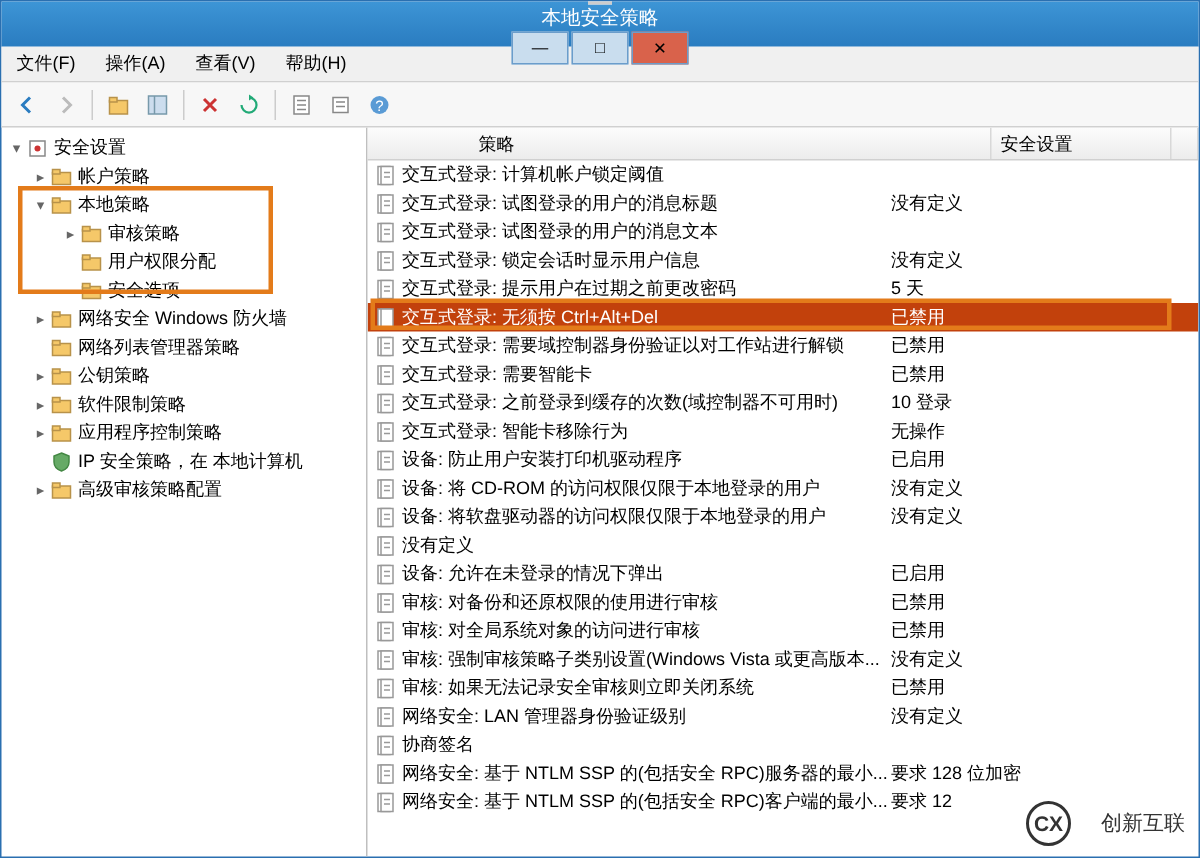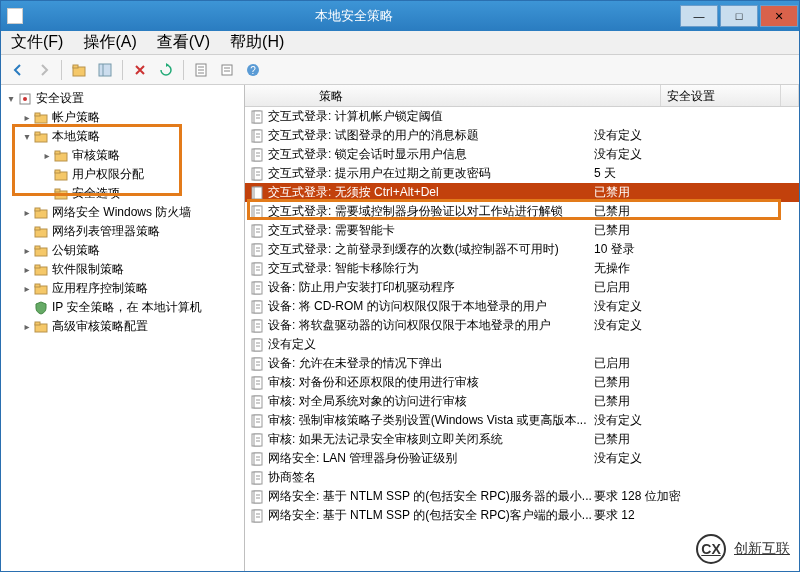--- a/index.html
+++ b/index.html
@@ -1,27 +1,27 @@
 <!DOCTYPE html>
 <html><head>
 <meta charset="utf-8">
 <style>
 * { box-sizing: border-box; margin: 0; padding: 0; font-family: "Microsoft YaHei", "SimSun", Arial, sans-serif; }
 body { width: 800px; height: 572px; overflow: hidden; background: #fff; position: relative; }
 
 .window { width: 800px; height: 572px; border: 1px solid #2a6fb0; display: flex; flex-direction: column; }
 
-.titlebar { height: 30px; background: linear-gradient(#3d95d6,#2a7cc0); display: flex; align-items: center; color: #fff; font-size: 13px; position: relative; }
+.titlebar { height: 30px; background: linear-gradient(#3d95d6,#2a7cc0); display: flex; align-items: center; color: #fff; font-size: 13px; position: relative; flex-direction: column; }
 .titlebar .icon { width: 16px; height: 16px; margin: 0 6px; background: #fff; display:inline-block; border:1px solid #ccc; }
 .titlebar .title { flex: 1; text-align: center; }
 .titlebar .winbtns { display: flex; }
 .titlebar .winbtn { width: 38px; height: 22px; margin: 0 1px; background:#c9ddee; border:1px solid #6b9dcb; display:flex; align-items:center; justify-content:center; font-size:11px; color:#000; }
 .titlebar .winbtn.close { background:#d9624b; color:#000; }
 
-.menubar { height: 24px; background:#f0f0f0; border-bottom:1px solid #d0d0d0; display:flex; align-items:center; font-size:16px; }
+.menubar { height: 24px; background:#f0f0f0; border-bottom:1px solid #d0d0d0; display:flex; align-items:center; font-size:12px; }
 .menubar .mitem { padding: 0 10px; cursor:default; }
 
 .toolbar { height: 30px; background:#f7f7f7; border-bottom:1px solid #d0d0d0; display:flex; align-items:center; padding:0 6px; gap:4px; }
 .toolbar .tbtn { width:22px; height:22px; display:flex; align-items:center; justify-content:center; border:1px solid transparent; }
 .toolbar .sep { width:1px; height:20px; background:#ccc; margin:0 2px; }
 
 .body { flex:1; display:flex; overflow:hidden; }
 
 .tree { width: 244px; border-right:1px solid #bfbfbf; overflow:auto; font-size:12px; padding:4px 0; }
 .tree .node { display:flex; align-items:center; height:19px; padding-left:4px; white-space:nowrap; }
@@ -41,21 +41,21 @@
 .list-hdr .csp { width: 18px; }
 
 .list-body { flex:1; overflow-y:scroll; font-size:12px; }
 .row { height:19px; display:flex; align-items:center; white-space:nowrap; }
 .row .ricon { width:16px; height:16px; margin:0 3px 0 4px; display:inline-flex; align-items:center; justify-content:center; }
 .row .c0 { width: 326px; overflow:hidden; text-overflow:ellipsis; }
 .row .c1 { width: 150px; overflow:hidden; text-overflow:ellipsis; }
 .row.sel { background:#c2410c; color:#fff; }
 .row.sel .ricon svg path { stroke:#fff; }
 
-.watermark { position:absolute; right:6px; bottom:6px; display:flex; align-items:center; gap:8px; font-size:14px; color:#333; background:rgba(255,255,255,.7); padding:2px 4px;text-decoration:underline; }
+.watermark { position:absolute; right:6px; bottom:6px; display:flex; align-items:center; gap:20px; font-size:14px; color:#333; background:rgba(255,255,255,.7); padding:2px 4px; }
 .watermark .logo { width:30px; height:30px; border:2px solid #333; border-radius:50%; display:flex; align-items:center; justify-content:center; font-weight:bold; font-size:14px; }
 
 
 .folder { fill:#f5c869; stroke:#b8924a; }
 .page { fill:#fff; stroke:#888; }
 </style>
 </head>
 <body>
 
 <div class="window">
@@ -299,20 +299,31 @@
             <span class="c1">没有定义</span>
           </div>
           <div class="row">
             <span class="ricon">
               <svg width="14" height="14">
                 <rect x="2" y="1" width="8" height="12" fill="#fff" stroke="#999"></rect>
                 <rect x="4" y="1" width="8" height="12" fill="#fff" stroke="#999"></rect>
                 <path d="M6 5h4M6 8h4" stroke="#999"></path>
               </svg>
             </span>
+            <span class="c0">交互式登录: 试图登录的用户的消息文本</span>
+            <span class="c1"></span>
+          </div>
+          <div class="row">
+            <span class="ricon">
+              <svg width="14" height="14">
+                <rect x="2" y="1" width="8" height="12" fill="#fff" stroke="#999"></rect>
+                <rect x="4" y="1" width="8" height="12" fill="#fff" stroke="#999"></rect>
+                <path d="M6 5h4M6 8h4" stroke="#999"></path>
+              </svg>
+            </span>
             <span class="c0">交互式登录: 锁定会话时显示用户信息</span>
             <span class="c1">没有定义</span>
           </div>
           <div class="row">
             <span class="ricon">
               <svg width="14" height="14">
                 <rect x="2" y="1" width="8" height="12" fill="#fff" stroke="#999"></rect>
                 <rect x="4" y="1" width="8" height="12" fill="#fff" stroke="#999"></rect>
                 <path d="M6 5h4M6 8h4" stroke="#999"></path>
               </svg>

